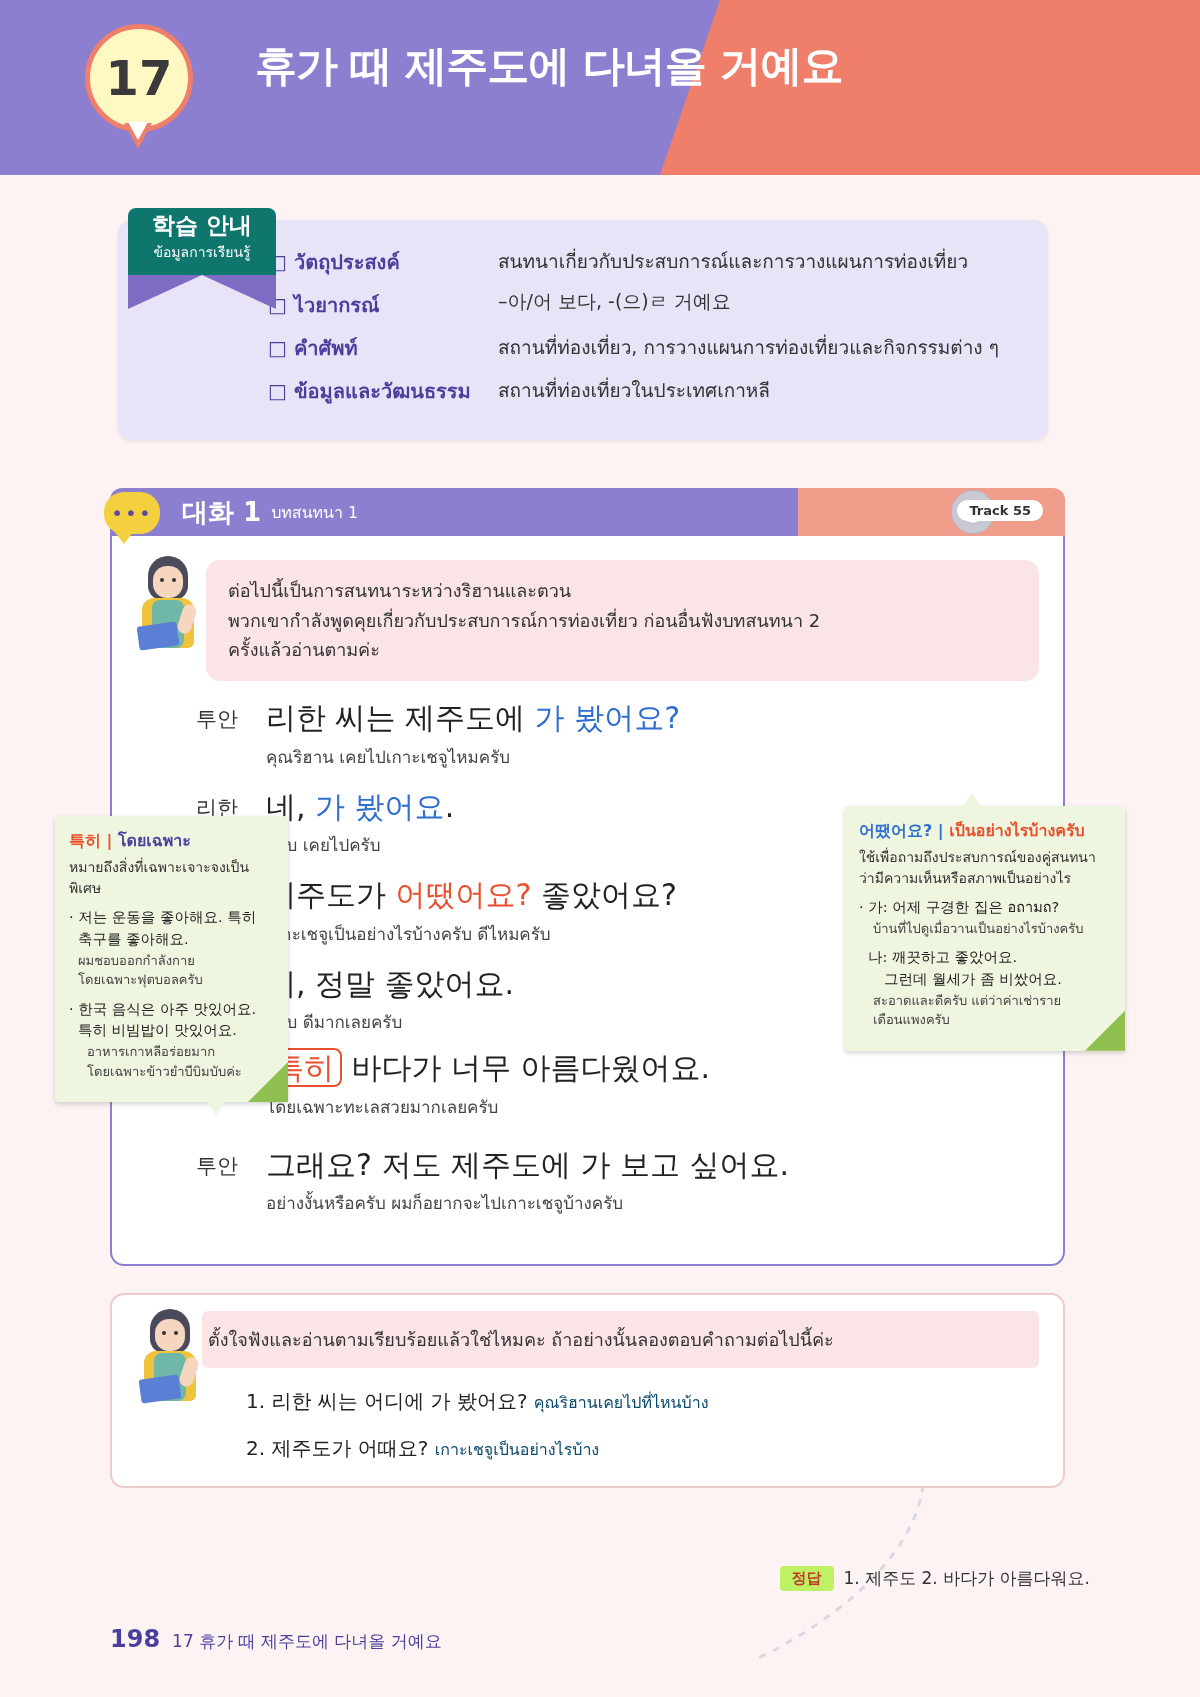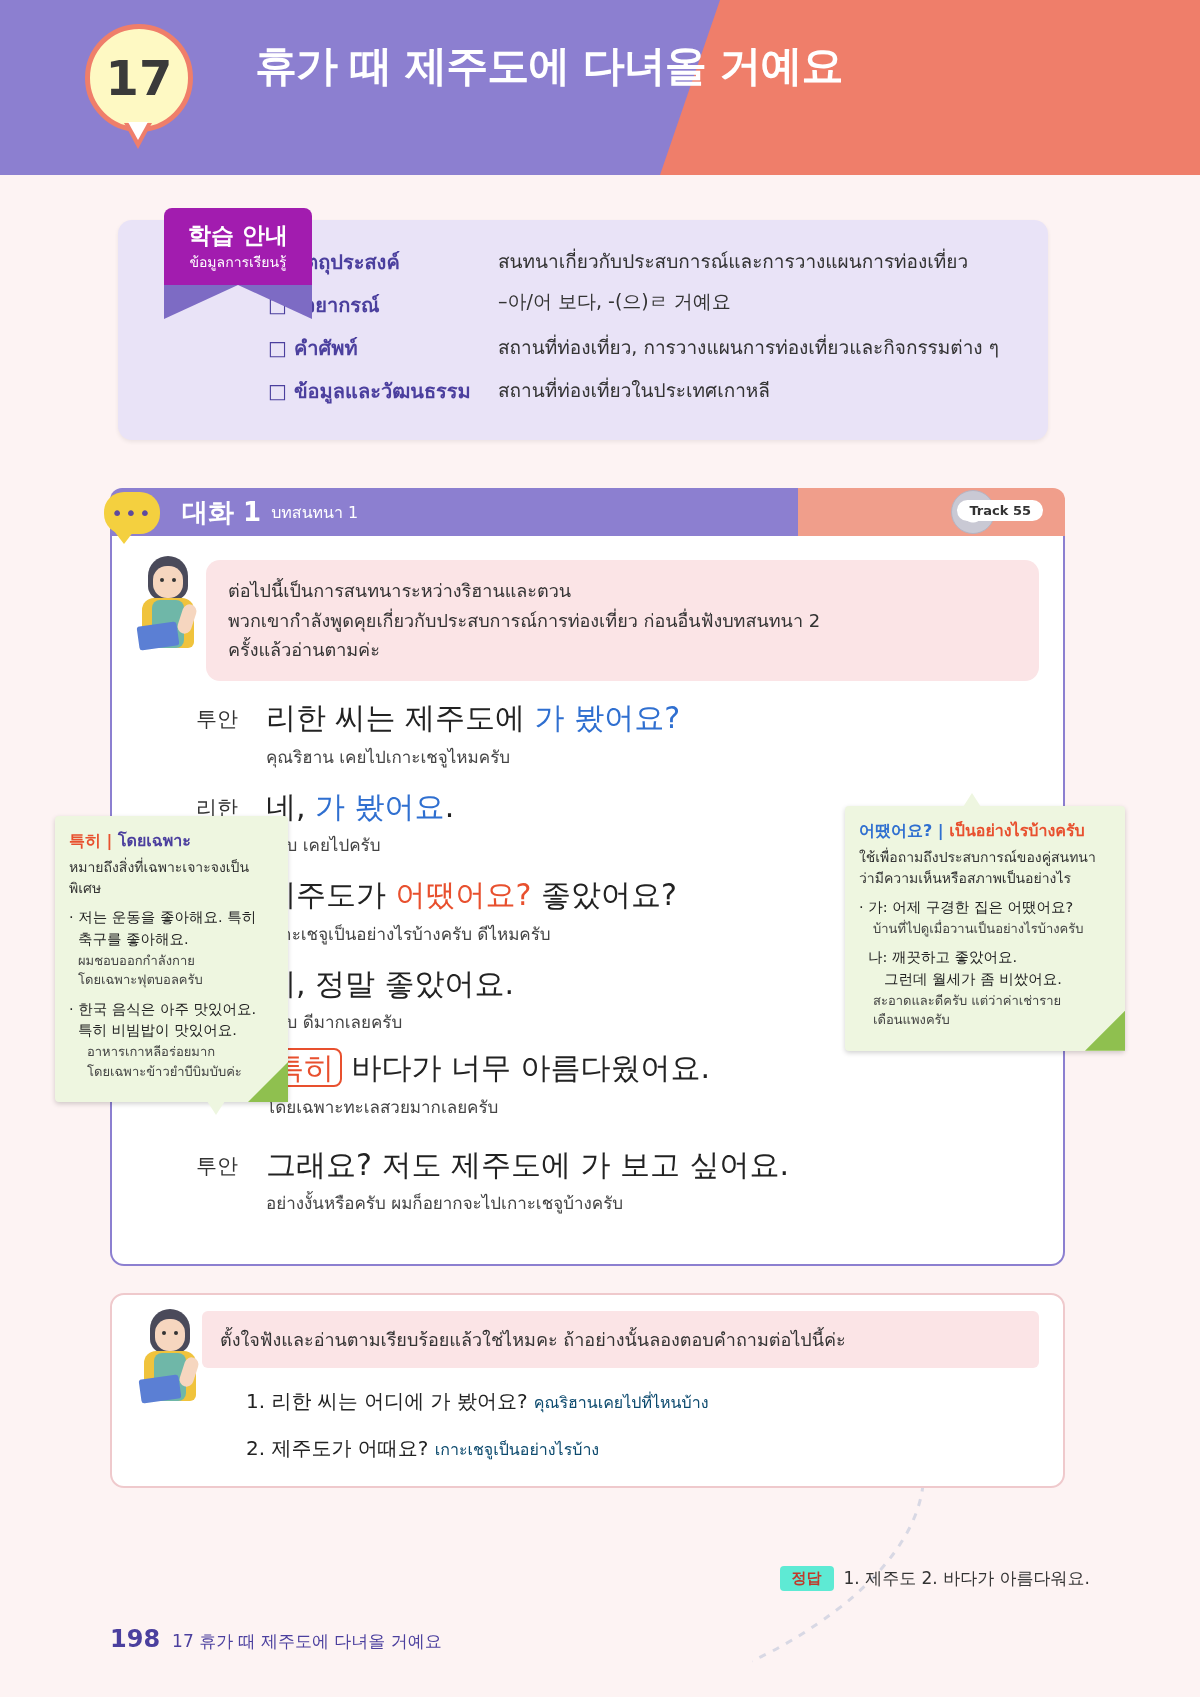--- a/index.html
+++ b/index.html
@@ -44,22 +44,22 @@
     font-size:21px;color:#ffffff;
   }
   
   .goal-wrap{position:absolute;left:118px;top:220px;width:930px;}
   .goal-box{
     position:relative;background:#e9e3f7;border-radius:14px;padding:26px 20px 22px 150px;
     box-shadow:0 2px 4px rgba(0,0,0,.07);
     min-height:145px;box-sizing:border-box;
   }
   .goal-flag{
-    position:absolute;left:10px;top:-12px;width:148px;background:#a21caf;
-    border-radius:8px 8px 0 0;padding:14px 0 12px;text-align:center;color:#fff;z-index:3;margin-left:36px;
+    position:absolute;left:10px;top:-12px;width:148px;background:#0f766e;
+    border-radius:8px 8px 0 0;padding:4px 0 12px;text-align:center;color:#fff;z-index:3;
   }
   .goal-flag:after{
     content:"";position:absolute;left:0;bottom:-34px;width:0;height:0;
     border-left:74px solid #7d6bc4;border-right:74px solid #7d6bc4;border-bottom:34px solid transparent;
   }
   .goal-flag .fl-ko{font-size:23px;font-weight:bold;line-height:1.15;}
   .goal-flag .fl-th{font-size:14px;margin-top:3px;}
   .goal-row{display:flex;align-items:flex-start;margin-bottom:11px;}
   .goal-label{width:230px;font-size:20px;color:#4b3f9e;font-weight:bold;}
   .goal-label .sq{display:inline-block;margin-right:7px;color:#4b3f9e;font-weight:normal;}
@@ -139,26 +139,26 @@
   .note .arrow-up{position:absolute;left:118px;top:-13px;width:0;height:0;border-left:9px solid transparent;border-right:9px solid transparent;border-bottom:14px solid #eef6e0;}
   .note.right .hd{color:#2f6fd0;}
   .note.right .hd .t{color:#e8502e;}
   .dash-curve{position:absolute;left:640px;top:790px;width:230px;height:340px;pointer-events:none;}
   
   .practice{
     position:absolute;left:110px;top:1293px;width:955px;
     border:2px solid #efc9cc;border-radius:14px;background:#fff;padding:16px 24px 24px 24px;box-sizing:border-box;
   }
   .p-instr{display:flex;align-items:center;gap:12px;}
-  .p-bubble{background:#fbe4e6;border-radius:6px;padding:14px 18px;font-size:18px;color:#333;flex:1;margin-left:66px;}
+  .p-bubble{background:#fbe4e6;border-radius:6px;padding:14px 6px;font-size:18px;color:#333;flex:1;margin-left:66px;}
   .p-teacher{position:absolute;left:26px;top:12px;width:66px;height:96px;}
   .q{font-size:20px;color:#222;margin:20px 0 0 110px;}
   .q .th{font-size:16px;color:#0c4a6e;}
   .answer-bar{position:absolute;right:110px;top:1566px;display:flex;align-items:center;gap:10px;background:transparent;}
-  .ans-pill{background:#5eead4;color:#c0392b;font-size:15px;font-weight:bold;border-radius:4px;padding:3px 12px;}
+  .ans-pill{background:#bef264;color:#c0392b;font-size:15px;font-weight:bold;border-radius:4px;padding:3px 12px;}
   .ans-txt{font-size:17px;color:#333;}
   
   .footer{position:absolute;left:110px;top:1625px;display:flex;align-items:baseline;gap:12px;}
   .footer .pg{font-size:24px;font-weight:bold;color:#4b3f9e;}
   .footer .ft{font-size:17px;color:#4b3f9e;}
 </style>
 </head>
 <body>
 
 <div class="header">
@@ -297,21 +297,21 @@
       <div class="arrow-dn"></div>
     </div>
 
     <div class="note right">
       <div class="hd"><span>어땠어요?</span> | <span class="t">เป็นอย่างไรบ้างครับ</span></div>
       <div class="desc">
         <div>ใช้เพื่อถามถึงประสบการณ์ของคู่สนทนา</div>
         <div>ว่ามีความเห็นหรือสภาพเป็นอย่างไร</div>
       </div>
       <div class="ex">
-        <div>· 가: 어제 구경한 집은 어땠어요?</div>
+        <div>· 가: 어제 구경한 집은 อถามถ?</div>
         <div class="th" style="padding-left:14px">บ้านที่ไปดูเมื่อวานเป็นอย่างไรบ้างครับ</div>
       </div>
       <div class="ex">
         <div style="padding-left:9px">나: 깨끗하고 좋았어요.</div>
         <div style="padding-left:25px">그런데 월세가 좀 비쌌어요.</div>
         <div class="th" style="padding-left:14px">สะอาดและดีครับ แต่ว่าค่าเช่าราย</div>
         <div class="th" style="padding-left:14px">เดือนแพงครับ</div>
       </div>
       <div class="corner"></div>
       <div class="arrow-up"></div>

